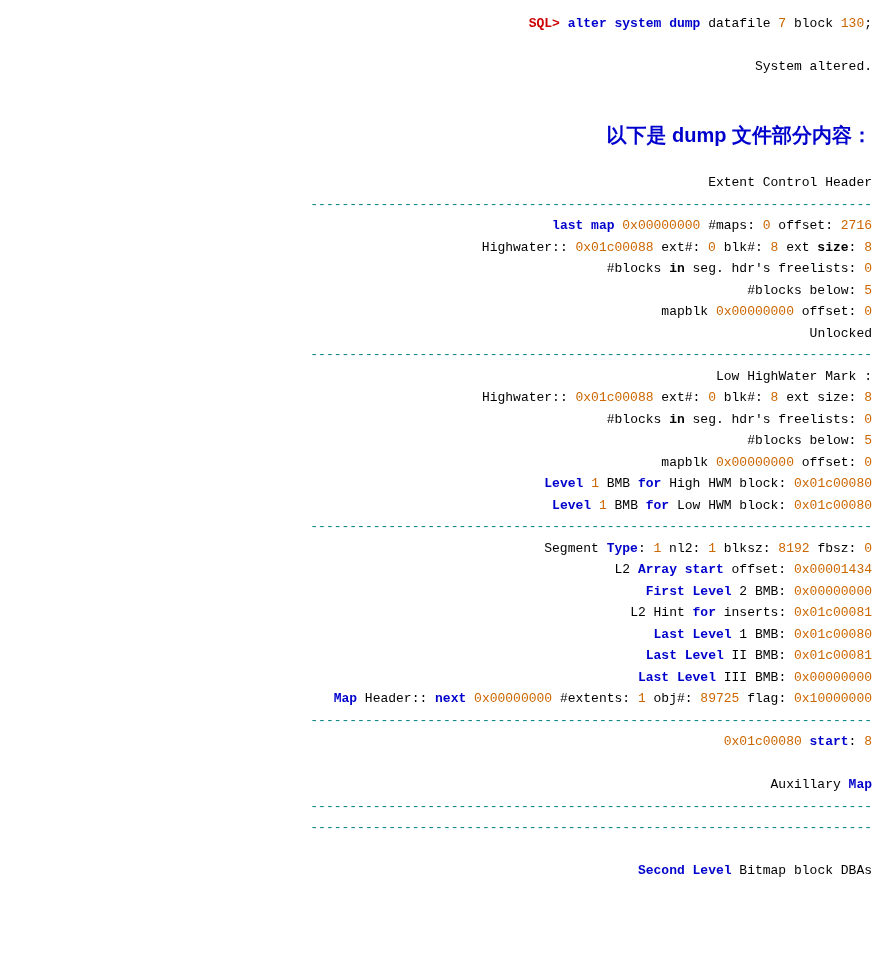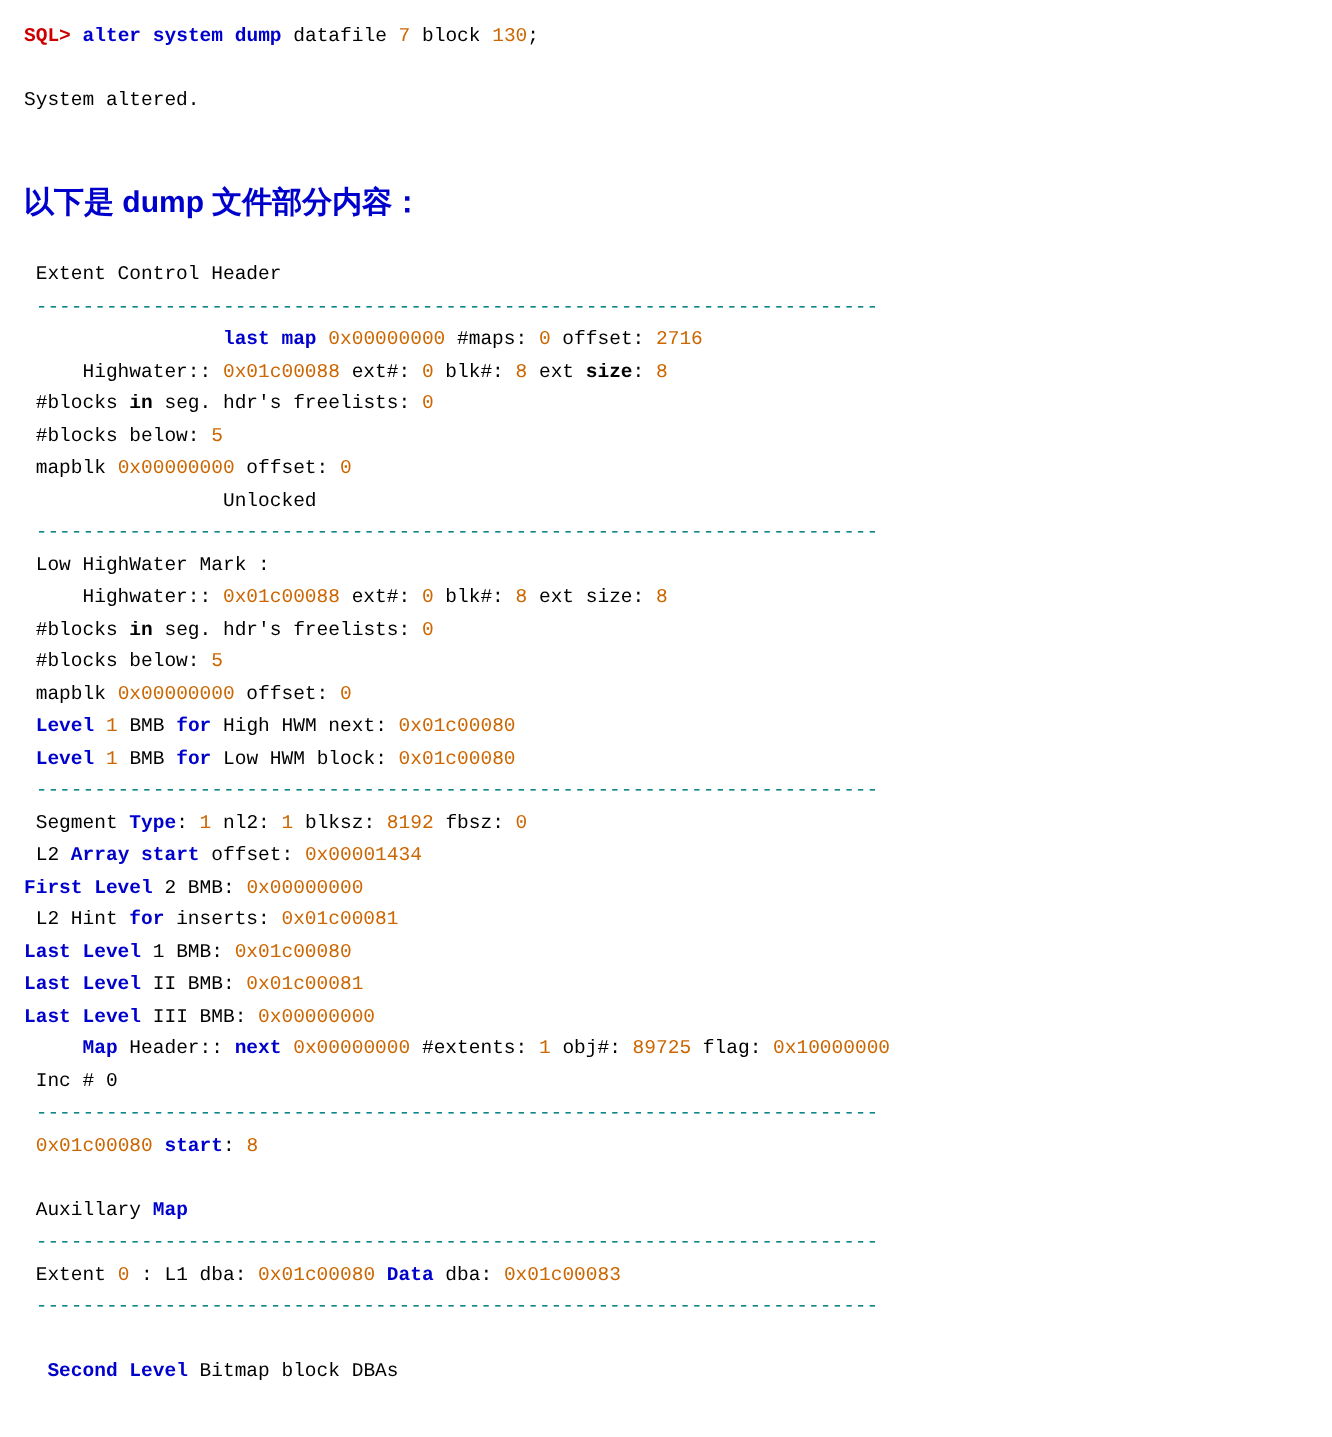--- a/index.html
+++ b/index.html
@@ -13,21 +13,21 @@
     }
     .keyword-blue { color: #0000cc; font-weight: bold; }
     .value-orange { color: #cc6600; }
     .bold { font-weight: bold; }
     .chinese-text { color: #0000cc; font-weight: bold; font-family: Arial, sans-serif; font-size: 20px; }
     .separator { color: #008080; }
     .normal { color: #000000; }
     .sql-prompt { color: #cc0000; font-weight: bold; }
     .sql-keyword { color: #0000cc; font-weight: bold; }
     .sql-value { color: #cc6600; }
-    .section-line { margin: 2px 0; }
+    .section-line { margin: 2px 0; text-align: right; }
   </style>
 </head>
 <body>
 
 <div>
 
   
   <div class="section-line">
     <span class="sql-prompt">SQL&gt;</span><span class="normal"> </span><span class="sql-keyword">alter</span><span class="normal"> </span><span class="sql-keyword">system</span><span class="normal"> </span><span class="sql-keyword">dump</span><span class="normal"> datafile </span><span class="sql-value">7</span><span class="normal"> block </span><span class="sql-value">130</span><span class="normal">;</span>
   </div>
@@ -90,21 +90,21 @@
     <div class="section-line">
       <span class="normal">&nbsp;#blocks </span><span class="bold">in</span><span class="normal"> seg. hdr's freelists: </span><span class="value-orange">0</span>
     </div>
     <div class="section-line">
       <span class="normal">&nbsp;#blocks below: </span><span class="value-orange">5</span>
     </div>
     <div class="section-line">
       <span class="normal">&nbsp;mapblk  </span><span class="value-orange">0x00000000</span><span class="normal">  offset: </span><span class="value-orange">0</span>
     </div>
     <div class="section-line">
-      <span class="normal">&nbsp;</span><span class="bold keyword-blue">Level</span><span class="normal"> </span><span class="value-orange">1</span><span class="normal"> BMB </span><span class="bold keyword-blue">for</span><span class="normal"> High HWM next: </span><span class="value-orange">0x01c00080</span>
+      <span class="normal">&nbsp;</span><span class="bold keyword-blue">Level</span><span class="normal"> </span><span class="value-orange">1</span><span class="normal"> BMB </span><span class="bold keyword-blue">for</span><span class="normal"> High HWM block: </span><span class="value-orange">0x01c00080</span>
     </div>
     <div class="section-line">
       <span class="normal">&nbsp;</span><span class="bold keyword-blue">Level</span><span class="normal"> </span><span class="value-orange">1</span><span class="normal"> BMB </span><span class="bold keyword-blue">for</span><span class="normal"> Low HWM block:  </span><span class="value-orange">0x01c00080</span>
     </div>
   </div>
 
   
   <div>
     <div class="section-line">
       <span class="separator">&nbsp;------------------------------------------------------------------------</span>
@@ -126,23 +126,20 @@
     </div>
     <div class="section-line">
       <span class="bold keyword-blue">Last Level</span><span class="normal"> II BMB:    </span><span class="value-orange">0x01c00081</span>
     </div>
     <div class="section-line">
       <span class="bold keyword-blue">Last Level</span><span class="normal"> III BMB:   </span><span class="value-orange">0x00000000</span>
     </div>
     <div class="section-line">
       <span class="normal">&nbsp;&nbsp;&nbsp;&nbsp; </span><span class="bold keyword-blue">Map</span><span class="normal"> Header:: </span><span class="bold keyword-blue">next</span><span class="normal">  </span><span class="value-orange">0x00000000</span><span class="normal">  #extents: </span><span class="value-orange">1</span><span class="normal">     obj#:  </span><span class="value-orange">89725</span><span class="normal">   flag: </span><span class="value-orange">0x10000000</span>
     </div>
-    <div class="section-line">
-      <span class="normal">&nbsp;Inc # 0</span>
-    </div>
   </div>
 
   
   <div>
     <div class="section-line">
       <span class="separator">&nbsp;------------------------------------------------------------------------</span>
     </div>
     <div class="section-line">
       <span class="normal">&nbsp;</span><span class="value-orange">0x01c00080</span><span class="normal">  </span><span class="bold keyword-blue">start</span><span class="normal">: </span><span class="value-orange">8</span>
     </div>
@@ -152,23 +149,20 @@
 
   
   <div>
     <div class="section-line">
       <span class="normal">&nbsp;Auxillary </span><span class="bold keyword-blue">Map</span>
     </div>
     <div class="section-line">
       <span class="separator">&nbsp;------------------------------------------------------------------------</span>
     </div>
     <div class="section-line">
-      <span class="normal">&nbsp;Extent </span><span class="value-orange">0</span><span class="normal">      :  L1 dba:  </span><span class="value-orange">0x01c00080</span><span class="normal">  </span><span class="bold keyword-blue">Data</span><span class="normal"> dba:  </span><span class="value-orange">0x01c00083</span>
-    </div>
-    <div class="section-line">
       <span class="separator">&nbsp;------------------------------------------------------------------------</span>
     </div>
   </div>
 
   <br>
 
   
   <div>
     <div class="section-line">
       <span class="normal">&nbsp;&nbsp;</span><span class="bold keyword-blue">Second Level</span><span class="normal"> Bitmap block DBAs</span>

